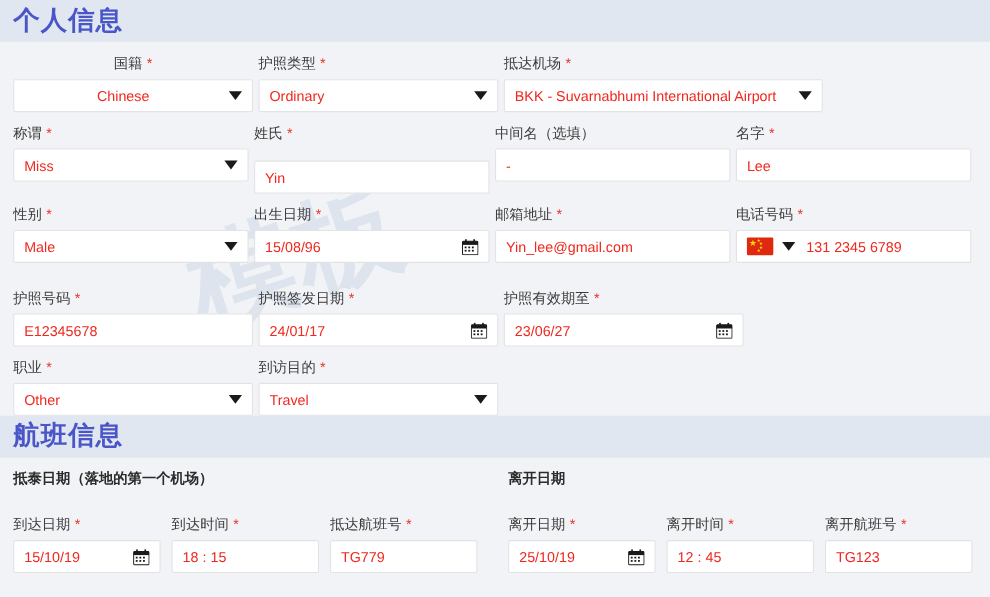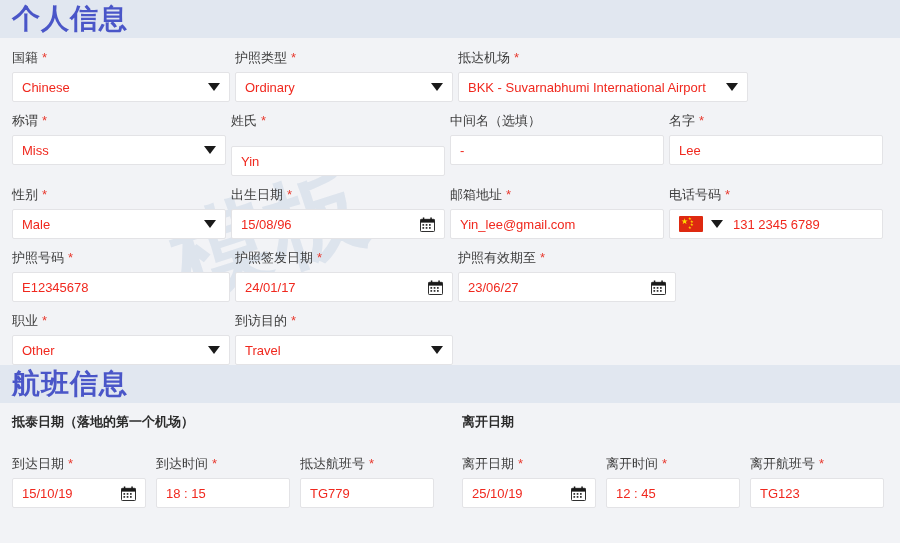--- a/index.html
+++ b/index.html
@@ -26,21 +26,21 @@
     white-space: nowrap;
     z-index: 0;
   }
 
   
   .section-head {
     position: relative;
     width: 100%;
     background: #e1e7f0;
     color: #4a56c8;
-    font-size: 28px;
+    font-size: 24px;
     font-weight: 700;
     padding: 6px 0 8px 12px;
     letter-spacing: 1px;
     z-index: 2;
   }
   #personal-head { height: 38px; line-height: 26px; }
   #flight-head   { height: 38px; line-height: 26px; }
 
   .section-body { position: relative; z-index: 1; padding: 0 12px; }
 
@@ -124,21 +124,21 @@
 <body>
 
 <div class="page">
 
   <div class="watermark">模板</div>
 
   <div class="section-head" id="personal-head">个人信息</div>
 
   <div class="section-body" id="personal-body">
       <div class="row" style="margin-top: 6px;">
-        <div class="field" style="width: 218px; margin-right: 5px;">
+        <div class="field" style="width: 218px; margin-right: 5px; text-align: center;">
           <div class="lbl">国籍<span class="req">*</span></div>
           <div class="ctl">
             <span class="val">Chinese</span>
             <span class="caret"></span>
           </div>
         </div>
         <div class="field" style="width: 218px; margin-right: 5px;">
           <div class="lbl">护照类型<span class="req">*</span></div>
           <div class="ctl">
             <span class="val">Ordinary</span>
@@ -220,21 +220,21 @@
               <span class="s2">★</span>
               <span class="s3">★</span>
               <span class="s4">★</span>
               <span class="s5">★</span>
             </span>
             <span class="caret phone-caret"></span>
             <span class="val">131 2345 6789</span>
           </div>
         </div>
       </div>
-      <div class="row" style="margin-top: 5px;">
+      <div class="row" style="margin-top: 18px;">
         <div class="field" style="width: 218px; margin-right: 5px;">
           <div class="lbl">护照号码<span class="req">*</span></div>
           <div class="ctl">
             <span class="val">E12345678</span>
           </div>
         </div>
         <div class="field" style="width: 218px; margin-right: 5px;">
           <div class="lbl">护照签发日期<span class="req">*</span></div>
           <div class="ctl">
             <span class="val">24/01/17</span>

